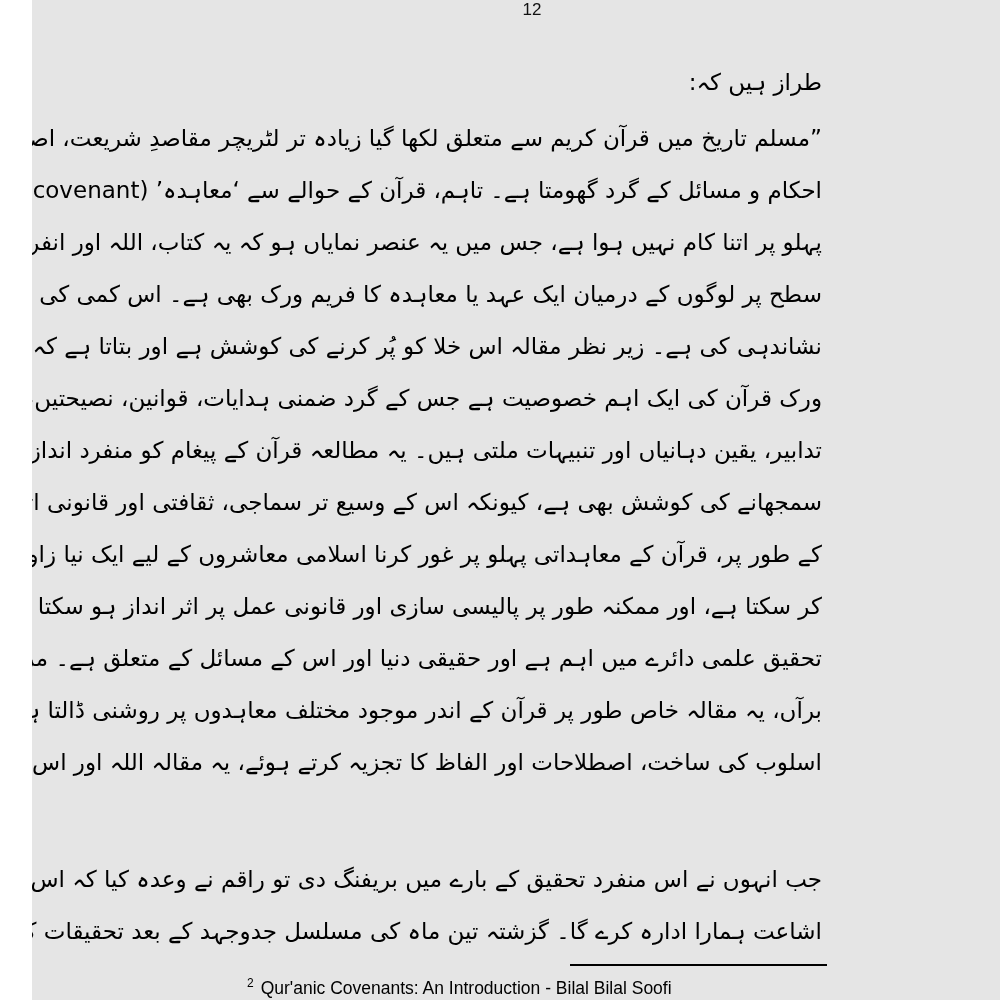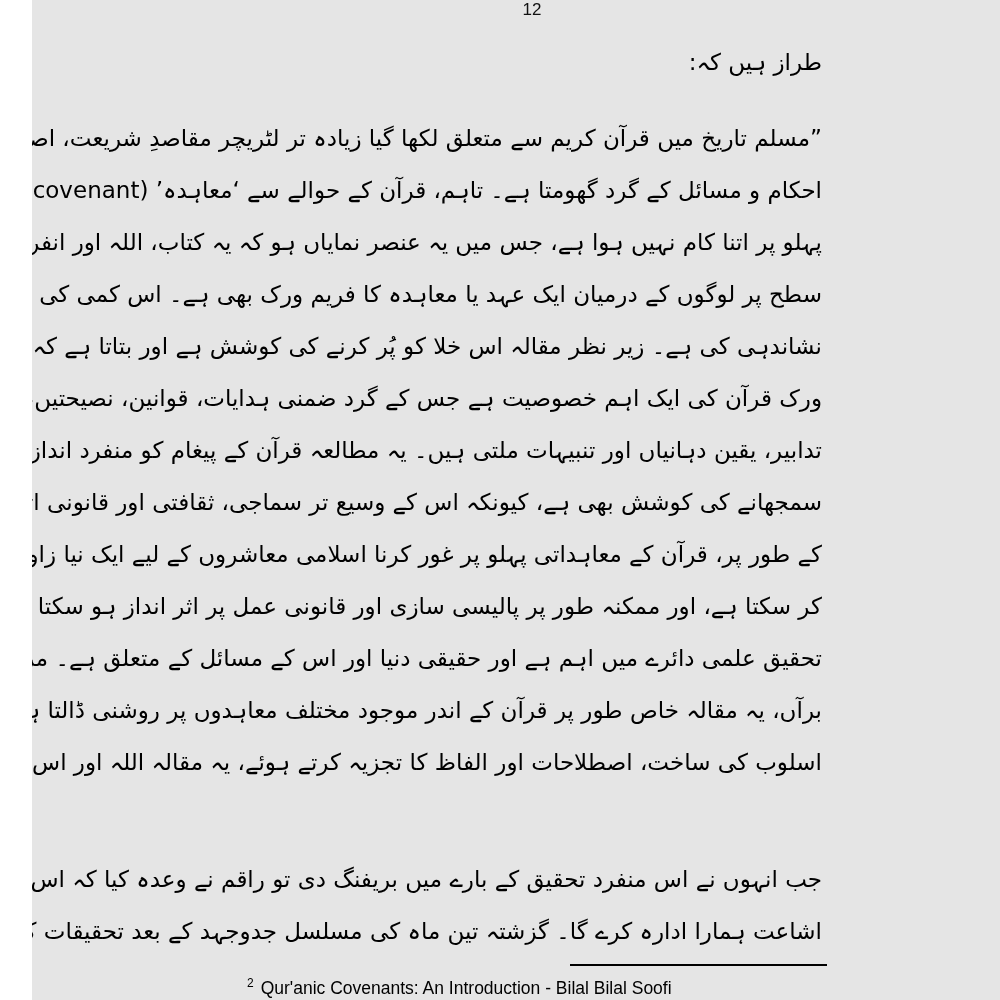--- a/index.html
+++ b/index.html
@@ -29,21 +29,21 @@
   
   .text-block {
     position: absolute;
     left: 15px;
     width: 775px;
     direction: rtl;
     font-family: "DejaVu Sans", sans-serif;
     font-size: 23px;
     color: #000;
   }
-  .intro-block { top: 36px; }
+  .intro-block { top: 56px; }
   .quote-block { top: 112px; }
   .closing-block { top: 853px; }
   .u-line {
     height: 52px;
     line-height: 52px;
     white-space: nowrap;
     text-align: justify;
     text-align-last: justify;
     overflow: visible;
   }

